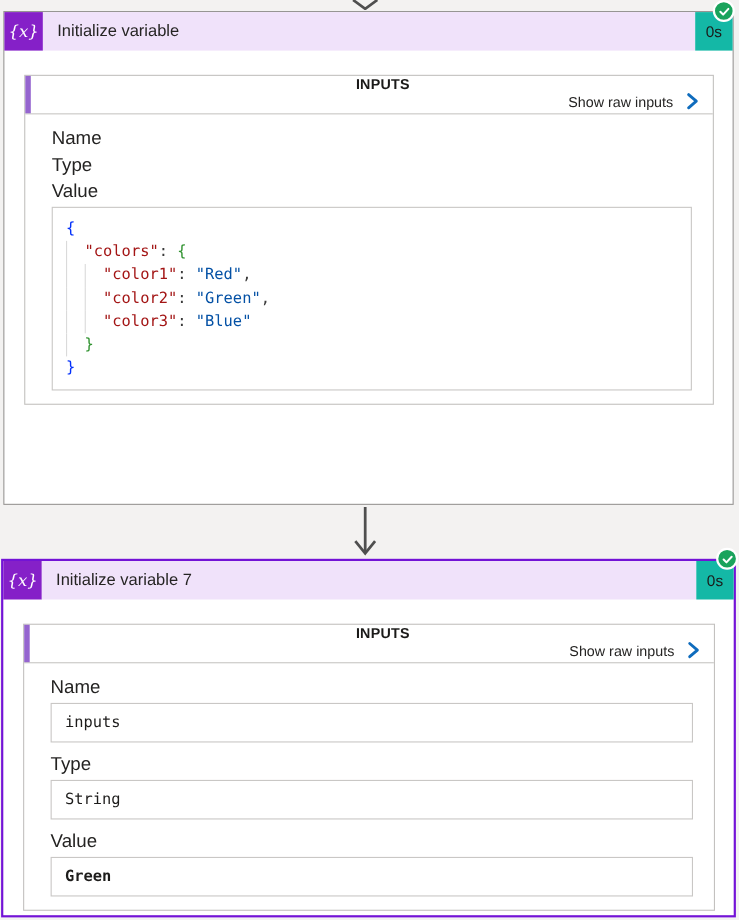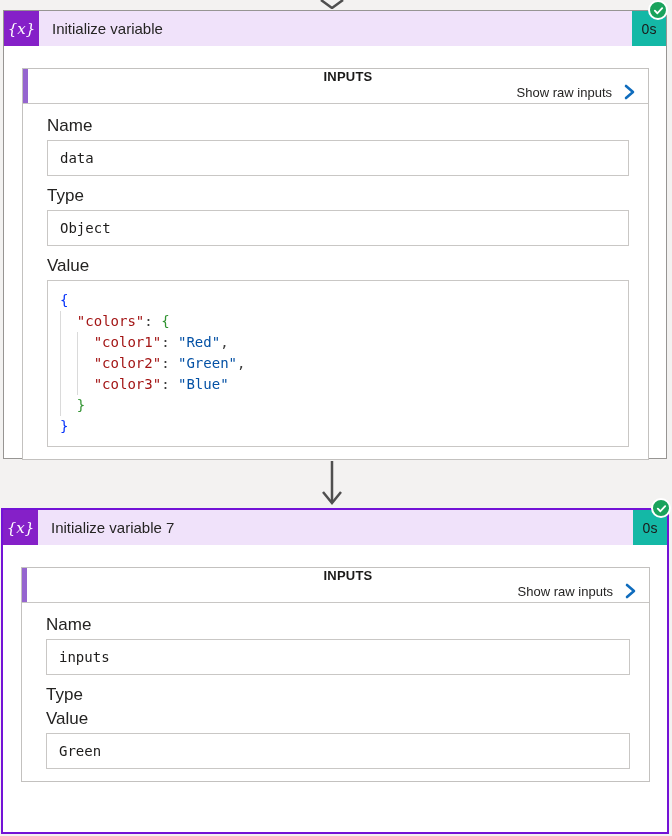--- a/index.html
+++ b/index.html
@@ -81,24 +81,22 @@
         <span class="inputs-title">INPUTS</span>
         <button class="show-raw">
           <span>Show raw inputs</span>
           <svg width="14" height="16" viewBox="0 0 14 16">
               <path d="M4 2 L11 8 L4 14" fill="none" stroke="#0f6cbd" stroke-width="2.6" stroke-linecap="round" stroke-linejoin="round"></path>
             </svg>
         </button>
       </div>
       <div class="panel-content">
         <div class="field-label">Name</div>
-        <div class="field-box">data</div>
 
         <div class="field-label">Type</div>
-        <div class="field-box">Object</div>
 
         <div class="field-label">Value</div>
         <div class="code-box">
           <div class="code-line"><span class="tk-b1">{</span></div>
           <div class="code-line"><span class="guide"></span><span class="tk-key">"colors"</span><span class="tk-p">: </span><span class="tk-b2">{</span></div>
           <div class="code-line"><span class="guide"></span><span class="guide"></span><span class="tk-key">"color1"</span><span class="tk-p">: </span><span class="tk-str">"Red"</span><span class="tk-p">,</span></div>
           <div class="code-line"><span class="guide"></span><span class="guide"></span><span class="tk-key">"color2"</span><span class="tk-p">: </span><span class="tk-str">"Green"</span><span class="tk-p">,</span></div>
           <div class="code-line"><span class="guide"></span><span class="guide"></span><span class="tk-key">"color3"</span><span class="tk-p">: </span><span class="tk-str">"Blue"</span></div>
           <div class="code-line"><span class="guide"></span><span class="tk-b2">}</span></div>
           <div class="code-line"><span class="tk-b1">}</span></div>
@@ -133,20 +131,21 @@
           <svg width="14" height="16" viewBox="0 0 14 16">
               <path d="M4 2 L11 8 L4 14" fill="none" stroke="#0f6cbd" stroke-width="2.6" stroke-linecap="round" stroke-linejoin="round"></path>
             </svg>
         </button>
       </div>
       <div class="panel-content">
         <div class="field-label">Name</div>
         <div class="field-box">inputs</div>
 
         <div class="field-label">Type</div>
+        <div class="field-box">String</div>
 
         <div class="field-label">Value</div>
-        <div class="field-box" style="margin-bottom:0;">Green</div>
+        <div class="field-box" style="margin-bottom:0;font-weight:bold;">Green</div>
       </div>
     </div>
   </div>
 
 </div>
 
 </body></html>

